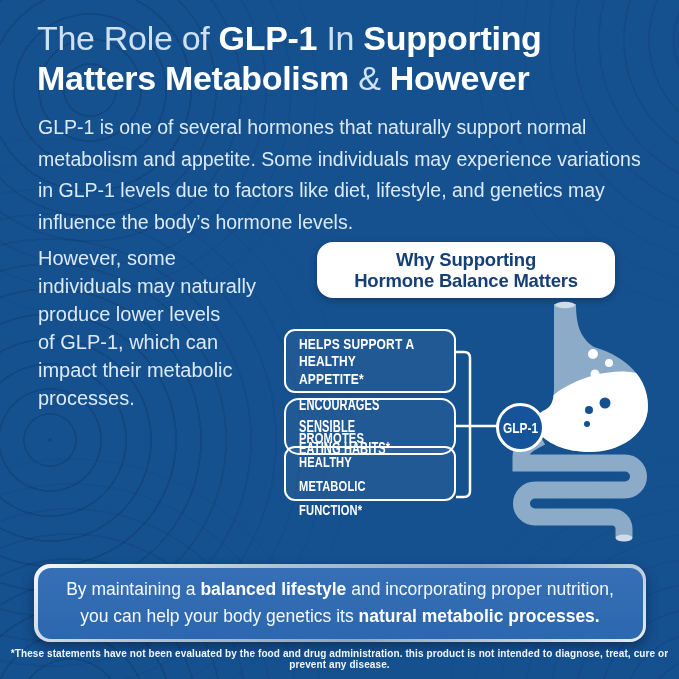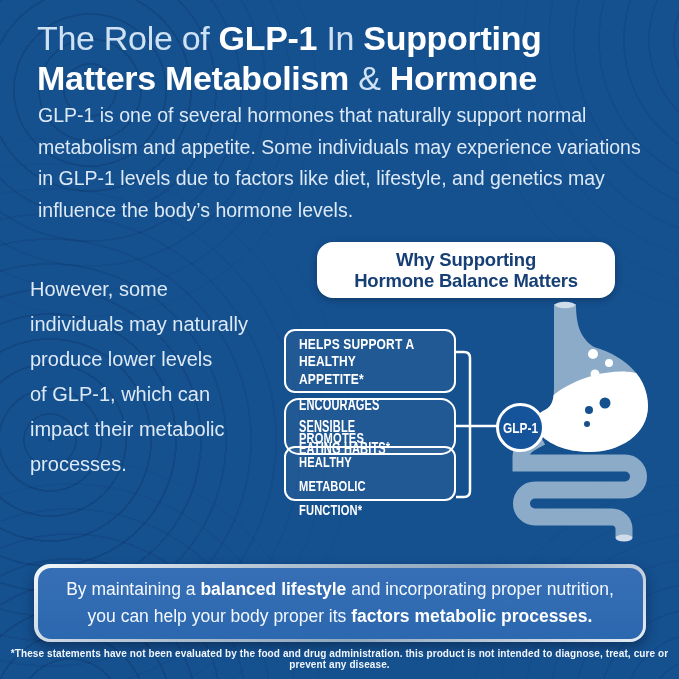--- a/index.html
+++ b/index.html
@@ -21,24 +21,24 @@
   .ripple.r4{left:430px;top:-280px;width:640px;height:640px;opacity:.6;}
   .ripple.r5{left:420px;top:430px;width:560px;height:560px;opacity:.5;}
 
   
   .main-title{position:absolute;left:37px;top:18px;width:620px;
     font-size:34px;line-height:40px;letter-spacing:-0.3px;white-space:nowrap;}
   .main-title .seg-l{font-weight:400;color:#cfe2f4;}
   .main-title .seg-b{font-weight:700;color:#ffffff;}
 
   
-  .intro-para{position:absolute;left:38px;top:100px;width:620px;
+  .intro-para{position:absolute;left:38px;top:112px;width:620px;
     color:#dce9f6;font-size:19.5px;line-height:31.5px;white-space:pre-line;font-weight:400;}
-  .side-note{position:absolute;left:30px;top:244px;width:280px;
-    color:#dce9f6;font-size:20px;line-height:35px;white-space:pre-line;font-weight:400;margin-top:28px;}
+  .side-note{position:absolute;left:38px;top:244px;width:280px;
+    color:#dce9f6;font-size:20px;line-height:28px;white-space:pre-line;font-weight:400;}
 
   
   .why-card{position:absolute;left:317px;top:242px;width:298px;height:56px;
     background:#ffffff;border-radius:16px;box-sizing:border-box;
     display:flex;align-items:center;justify-content:center;text-align:center;
     color:#163f76;font-weight:700;font-size:18.5px;line-height:21px;
     letter-spacing:-0.2px;white-space:pre-line;
     box-shadow:0 2px 7px rgba(0,0,0,0.28);}
 
   
@@ -86,21 +86,21 @@
 <div id="page-root">
 
   <div class="ripple r1"></div>
   <div class="ripple r2"></div>
   <div class="ripple r3"></div>
   <div class="ripple r4"></div>
   <div class="ripple r5"></div>
 
   <div class="main-title">
     <div><span class="seg-l">The Role of </span><span class="seg-b">GLP-1</span><span class="seg-l"> In </span><span class="seg-b">Supporting</span></div>
-    <div><span class="seg-b">Matters Metabolism </span><span class="seg-l">&amp; </span><span class="seg-b">Hormone</span></div>
+    <div><span class="seg-b">Matters Metabolism </span><span class="seg-l">&amp; </span><span class="seg-b">However</span></div>
   </div>
 
   <div class="intro-para">GLP-1 is one of several hormones that naturally support normal
 metabolism and appetite. Some individuals may experience variations
 in GLP-1 levels due to factors like diet, lifestyle, and genetics may
 influence the body’s hormone levels.</div>
 
   <div class="side-note">However, some
 individuals may naturally
 produce lower levels
@@ -156,19 +156,19 @@
 METABOLIC FUNCTION*</div>
   </div>
 
   <div class="glp1-badge">
     <span>GLP-1</span>
   </div>
 
   <div class="banner">
     <div class="banner-inner">
       <div class="banner-line"><span class="seg-l">By maintaining a </span><span class="seg-b">balanced lifestyle</span><span class="seg-l"> and incorporating proper nutrition,</span></div>
-      <div class="banner-line"><span class="seg-l">you can help your body proper its </span><span class="seg-b">factors metabolic processes.</span></div>
+      <div class="banner-line"><span class="seg-l">you can help your body genetics its </span><span class="seg-b">natural metabolic processes.</span></div>
     </div>
   </div>
 
   <div class="disclaimer">*These statements have not been evaluated by the food and drug administration. this product is not intended to diagnose, treat, cure or prevent any disease.</div>
 
 </div>
 
 </body></html>

